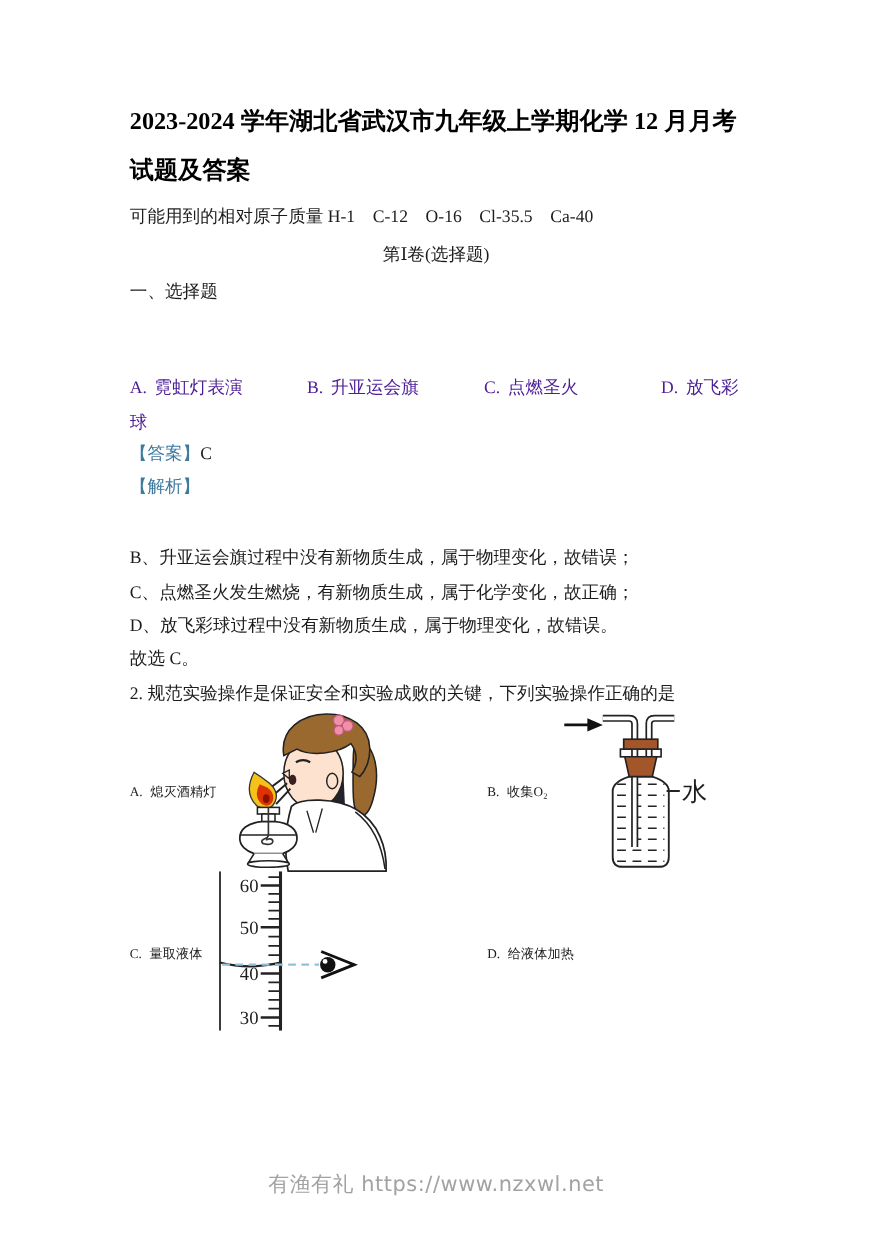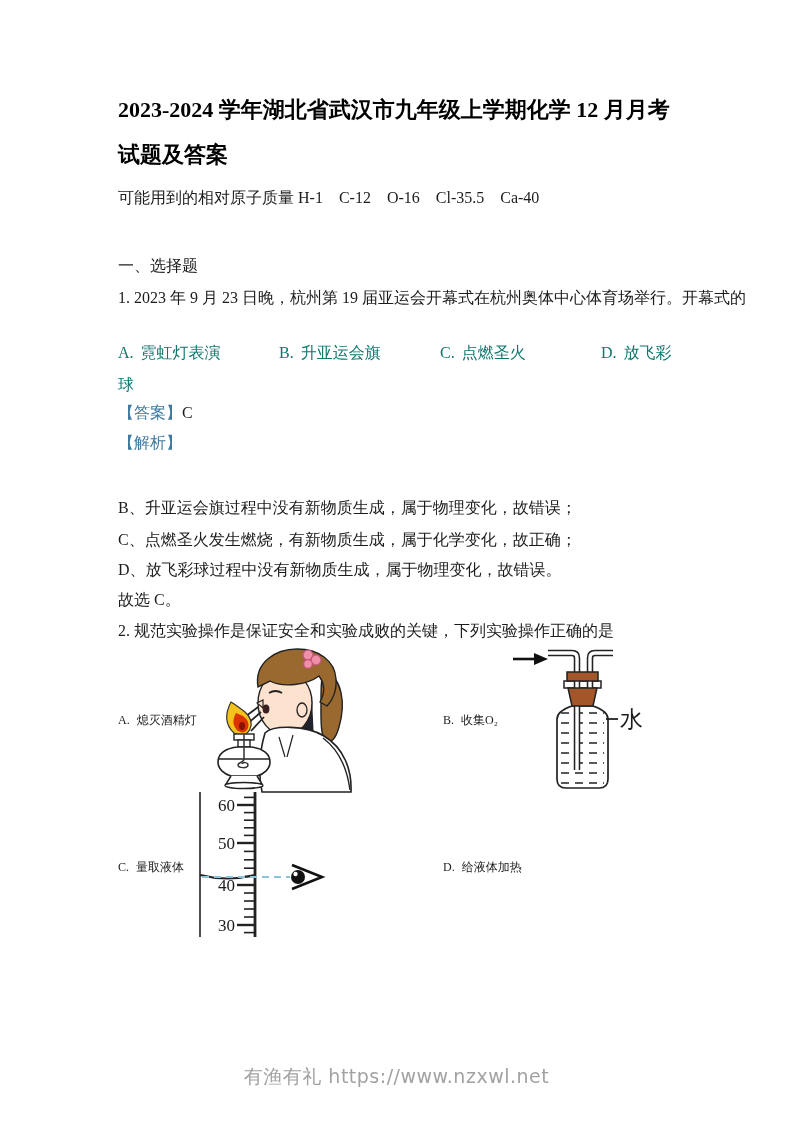--- a/index.html
+++ b/index.html
@@ -36,21 +36,21 @@
     text-align:center;
     white-space:normal;
   }
   .blue{color:#3d7a9e;}
   .q1opts{
     position:absolute;
     left:118px;top:337px;
     width:561px;
     font-size:16px;
     line-height:32px;
-    color:#0f766e;
+    color:#4c1d95;
   }
   .optblock{display:inline-block;width:161px;vertical-align:top;}
   .optlabel{margin-right:7px;}
   .q2label{
     position:absolute;
     font-size:12px;
     line-height:20px;
     white-space:nowrap;
     color:#1c1c1c;
   }
@@ -68,23 +68,23 @@
 </style>
 </head>
 <body>
 
 <div id="page">
 
   <div class="title" style="top:96px">2023-2024 学年湖北省武汉市九年级上学期化学 12 月月考</div>
   <div class="title" style="top:141px">试题及答案</div>
 
   <div class="line" style="top:188px">可能用到的相对原子质量 H-1　C-12　O-16　Cl-35.5　Ca-40</div>
+  <div class="line centered" style="top:222px">第Ⅰ卷(选择题)</div>
   <div class="line" style="top:256px">一、选择题</div>
 
-  <div class="line" style="top:288px">1. 2023 年 9 月 23 日晚，杭州第 19 届亚运会开幕式在杭州奥体中心体育场举行。开幕式的</div>
 
   <div class="q1opts">
     <span class="optblock"><span class="optlabel">A.</span><span>霓虹灯表演</span></span><span class="optblock"><span class="optlabel">B.</span><span>升亚运会旗</span></span><span class="optblock"><span class="optlabel">C.</span><span>点燃圣火</span></span><span><span class="optlabel">D.</span><span>放飞彩球</span></span>
   </div>
 
   <div class="line" style="top:403px"><span class="blue">【答案】</span><span>C</span></div>
   <div class="line" style="top:433px"><span class="blue">【解析】</span></div>
 
   <div class="line" style="top:498px">B、升亚运会旗过程中没有新物质生成，属于物理变化，故错误；</div>
   <div class="line" style="top:530px">C、点燃圣火发生燃烧，有新物质生成，属于化学变化，故正确；</div>

